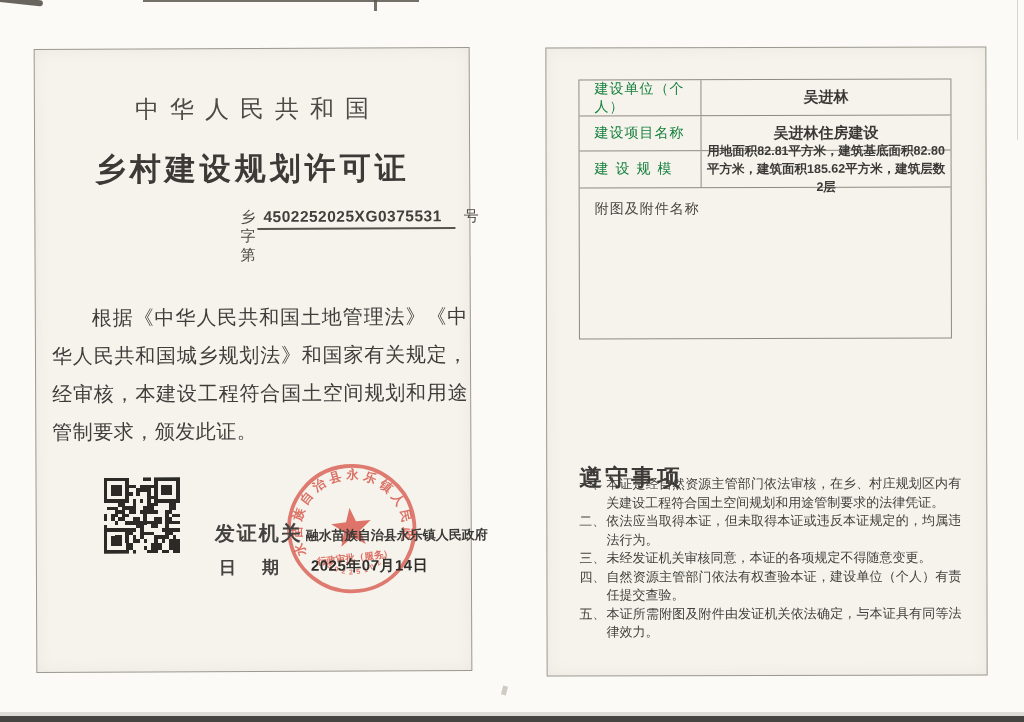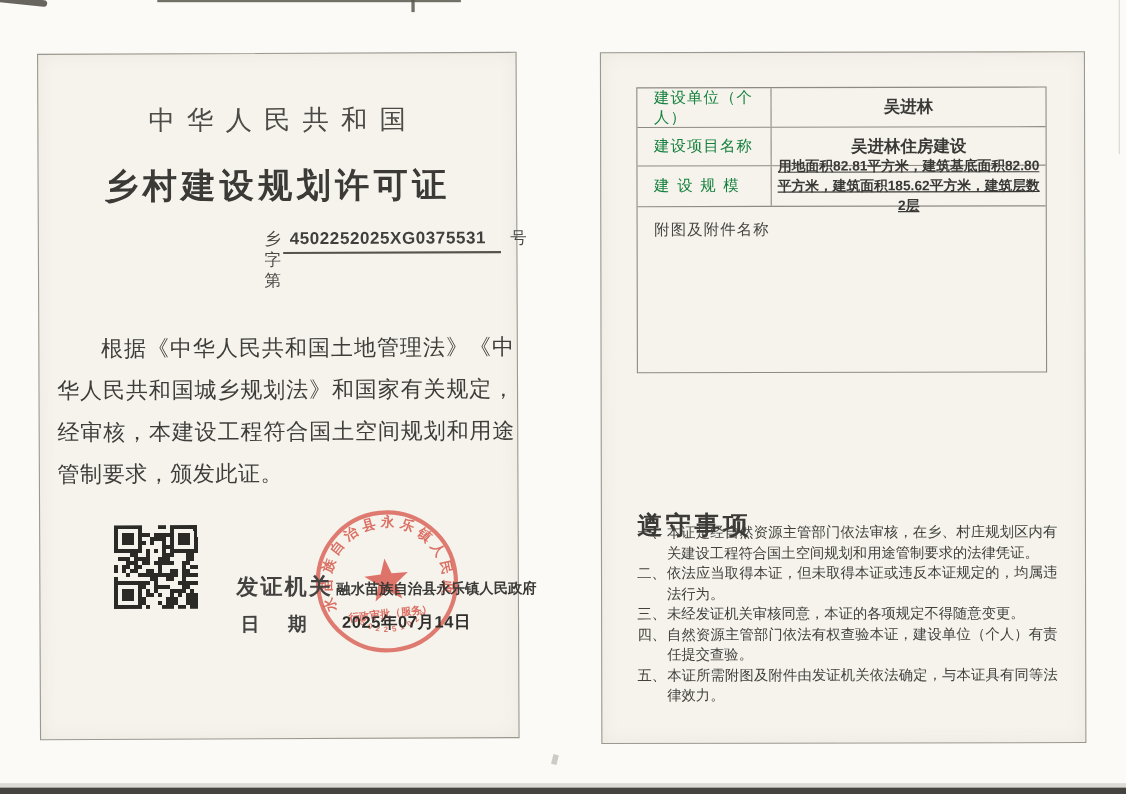--- a/index.html
+++ b/index.html
@@ -71,21 +71,21 @@
     display:flex; align-items:center; padding-left:15px;
     font-size:14px; color:#15803d; letter-spacing:1px;
   }
   .t-key.sp { letter-spacing:7px; }
   .t-val {
     flex:1; display:flex; align-items:center; justify-content:center;
     font-size:15px; font-weight:700; color:#3a3936; text-align:center;
     padding:0 5px;
   }
   .h35 { height:35px; } .h42 { height:42px; } .h37 { height:37px; }
-  .t-val.small { font-size:12.5px; line-height:18px;text-decoration:underline; }
+  .t-val.small { font-size:12.5px; line-height:18px; }
   .t-row-attach { display:block; height:151px; border-top:1px solid #8e8b83; padding:12px 0 0 15px; }
   .attach-label { font-size:14px; color:#474642; letter-spacing:1px; }
   .attach-list { margin-top:13px; padding-left:30px; font-size:14px; font-weight:700;
                  color:#3a3936; line-height:22px; }
   .attach-list div:nth-child(2) { text-indent:13px; }
   .notice-title { left:32px; top:370px; font-size:23px; font-weight:700;
                   letter-spacing:3px; color:#3b3a37;margin-top:44px; }
   .notices { left:32px; top:427px; width:382px; font-size:13px; line-height:18.5px; color:#42413d; }
   .notice-item { position:relative; padding-left:27px; text-align:justify; }
   .notice-num { position:absolute; left:0; top:0; }

